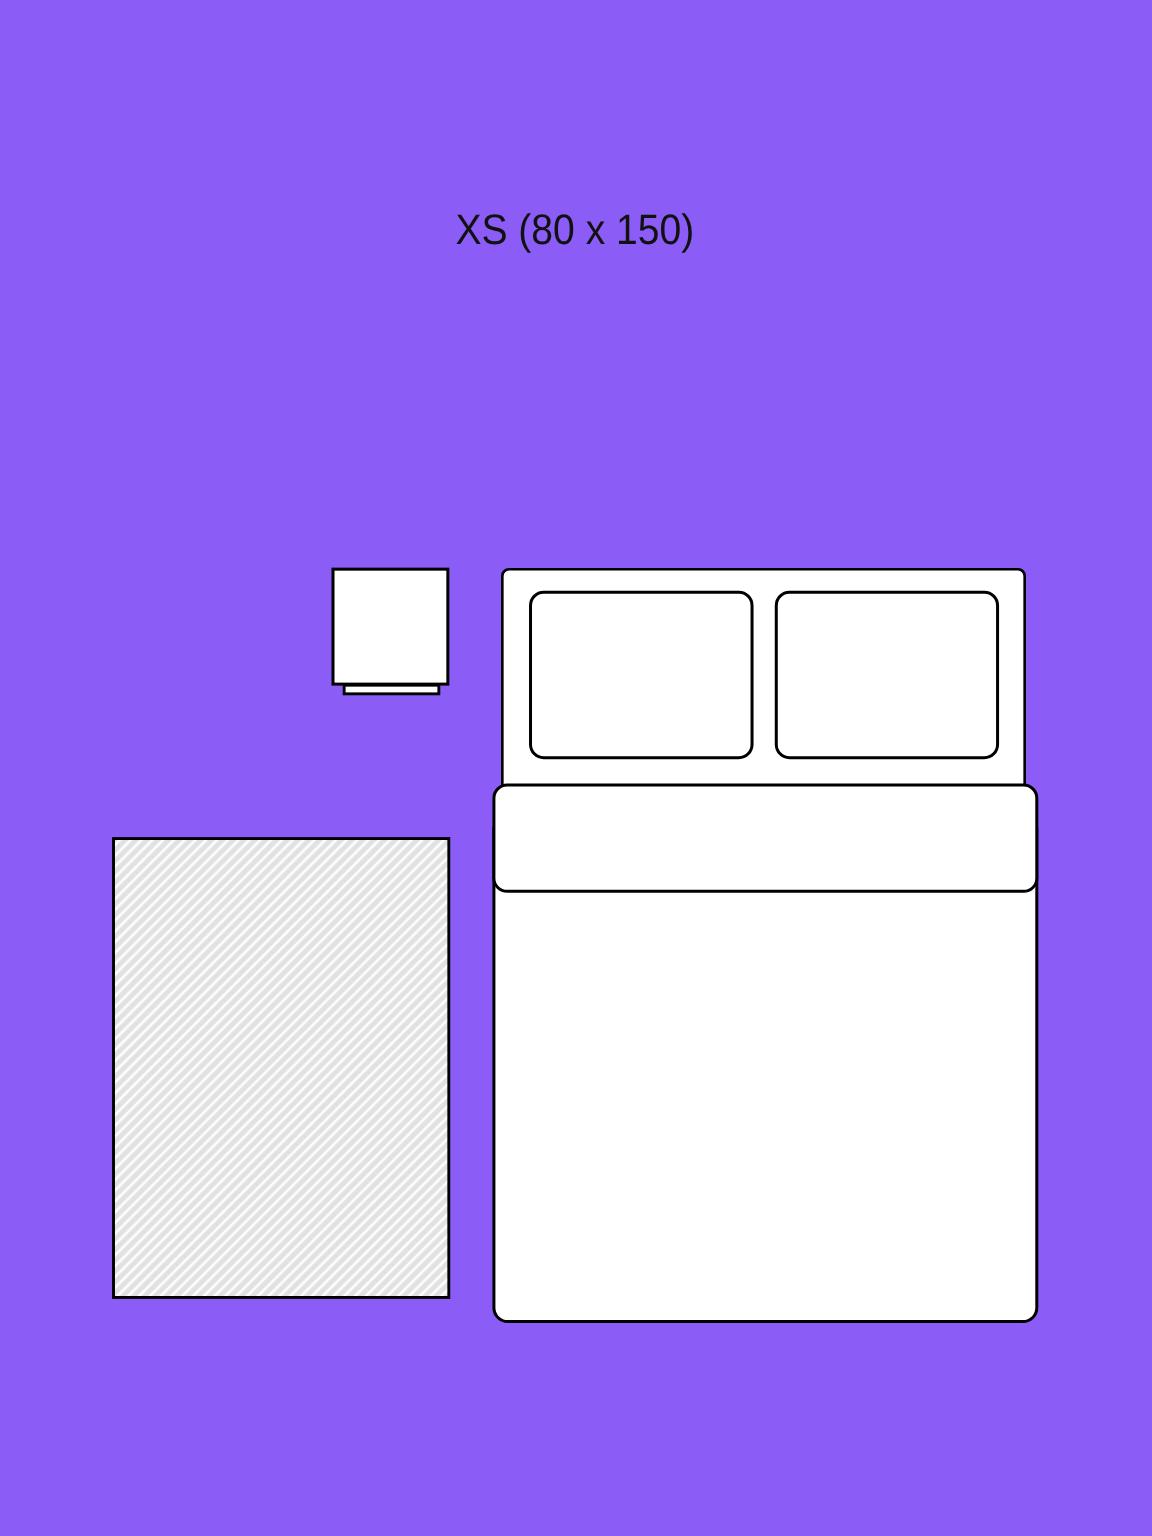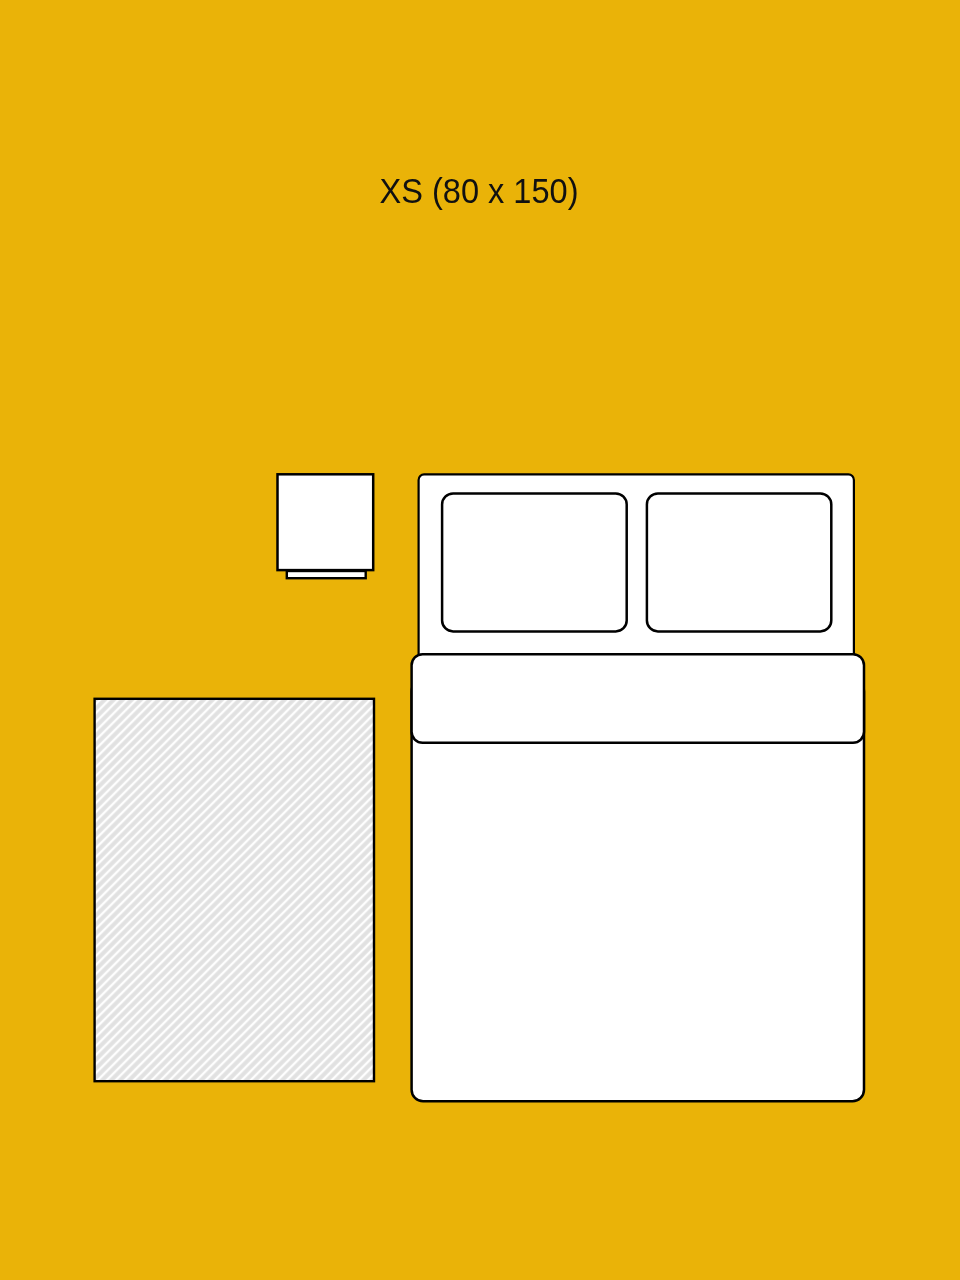--- a/index.html
+++ b/index.html
@@ -1,16 +1,16 @@
 <!DOCTYPE html>
 <html><head>
 <meta charset="utf-8">
 <style>
   html,body{margin:0;padding:0;background:#ffffff;}
-  .page{position:relative;width:960px;height:1280px;background:#eab308;overflow:hidden;
+  .page{position:relative;width:960px;height:1280px;background:#8b5cf6;overflow:hidden;
         font-family:"Liberation Sans", sans-serif;}
 </style>
 </head>
 <body>
 <div class="page">
 <svg width="960" height="1280" viewBox="0 0 960 1280" xmlns="http://www.w3.org/2000/svg">
   <defs>
     <linearGradient id="stripe" x1="0" y1="0" x2="0" y2="1">
       <stop offset="0" stop-color="#e1e1e1"></stop>
       <stop offset="0.30" stop-color="#e1e1e1"></stop>

